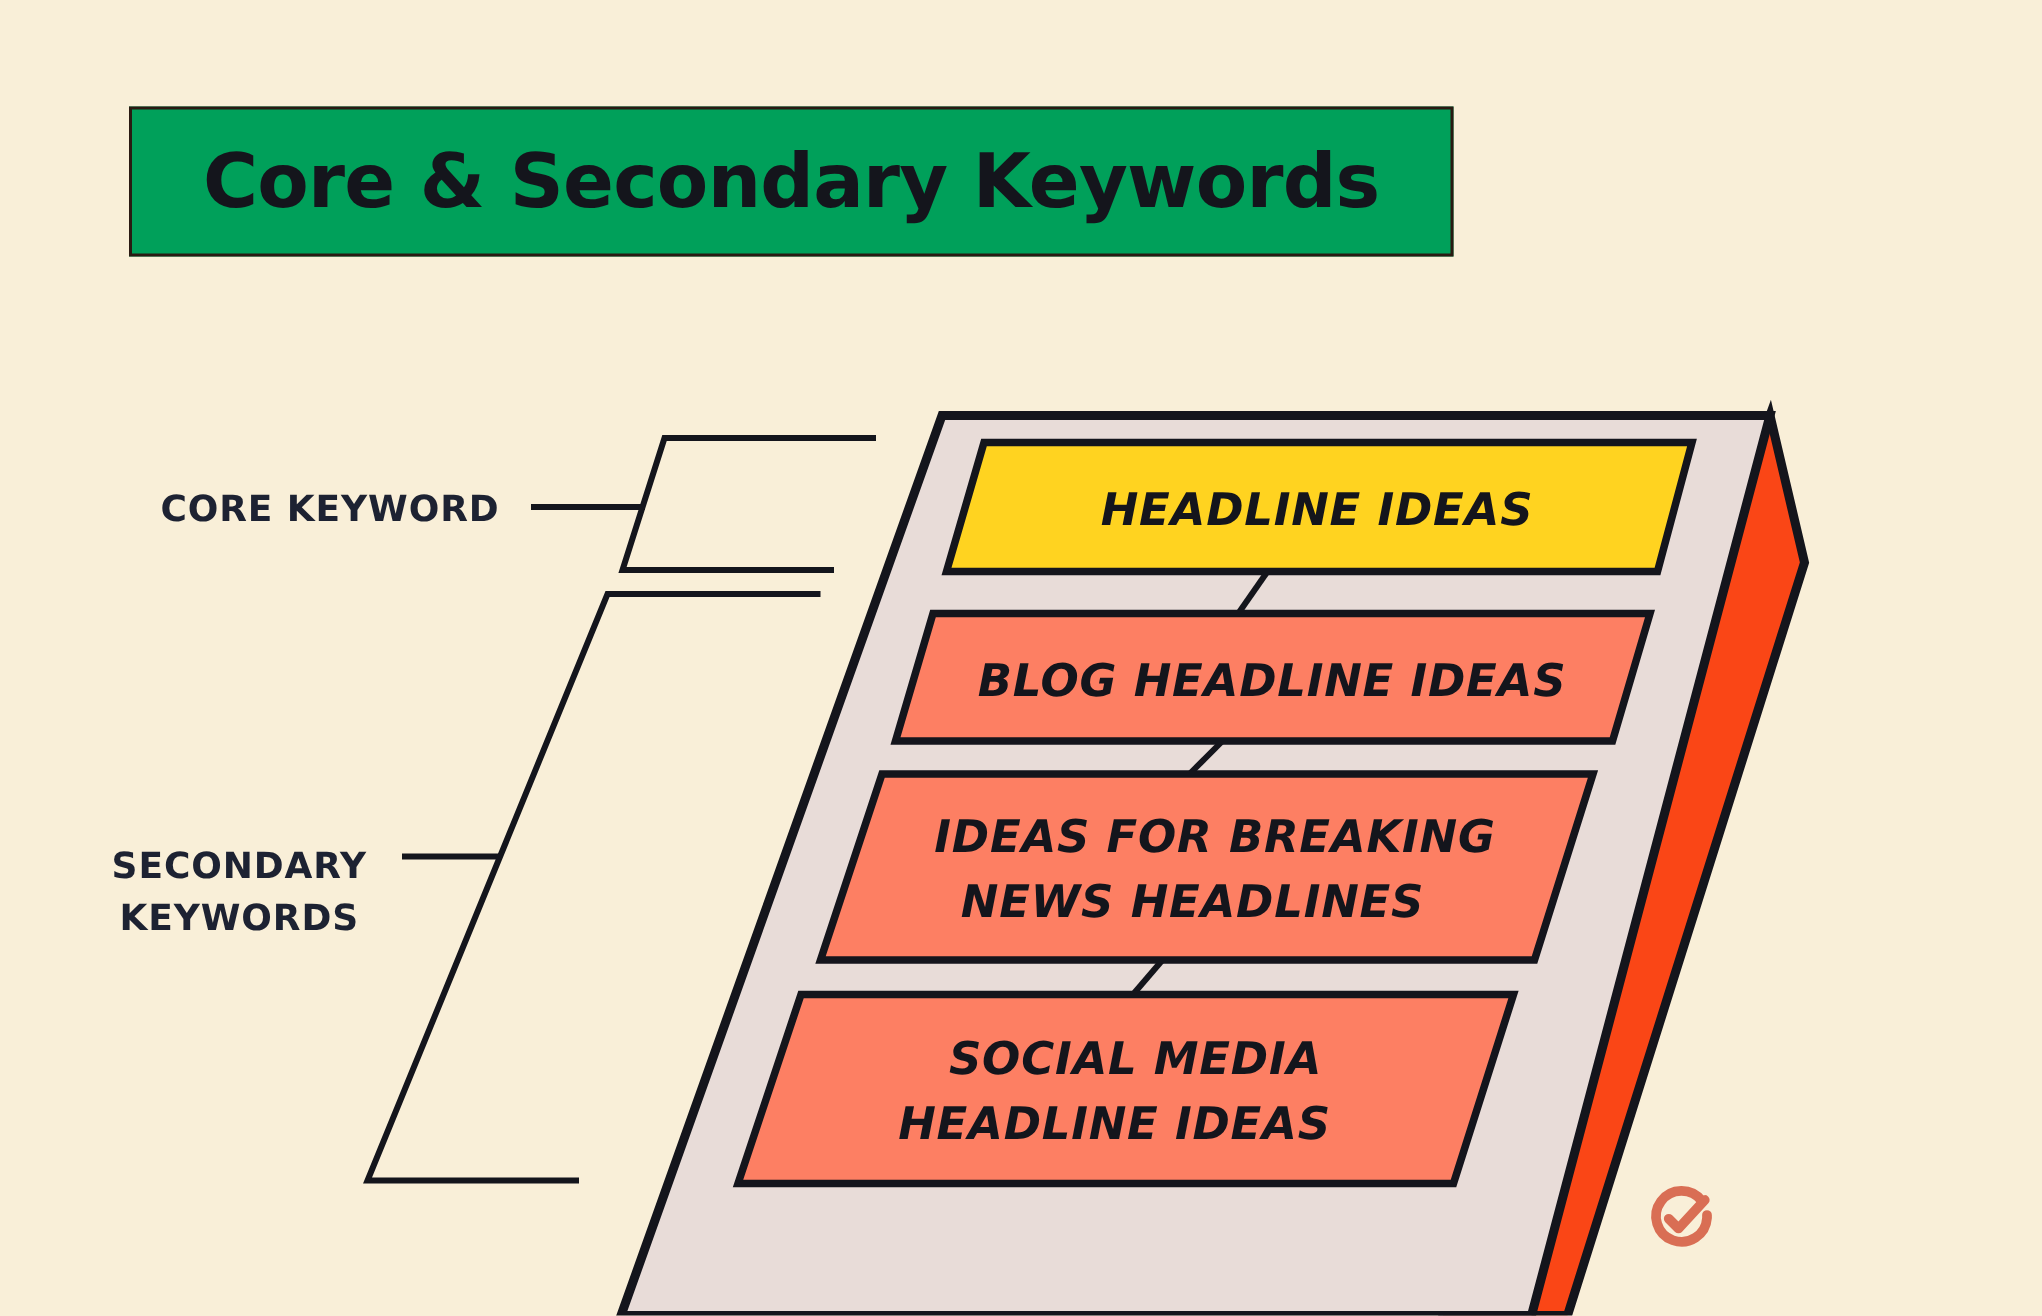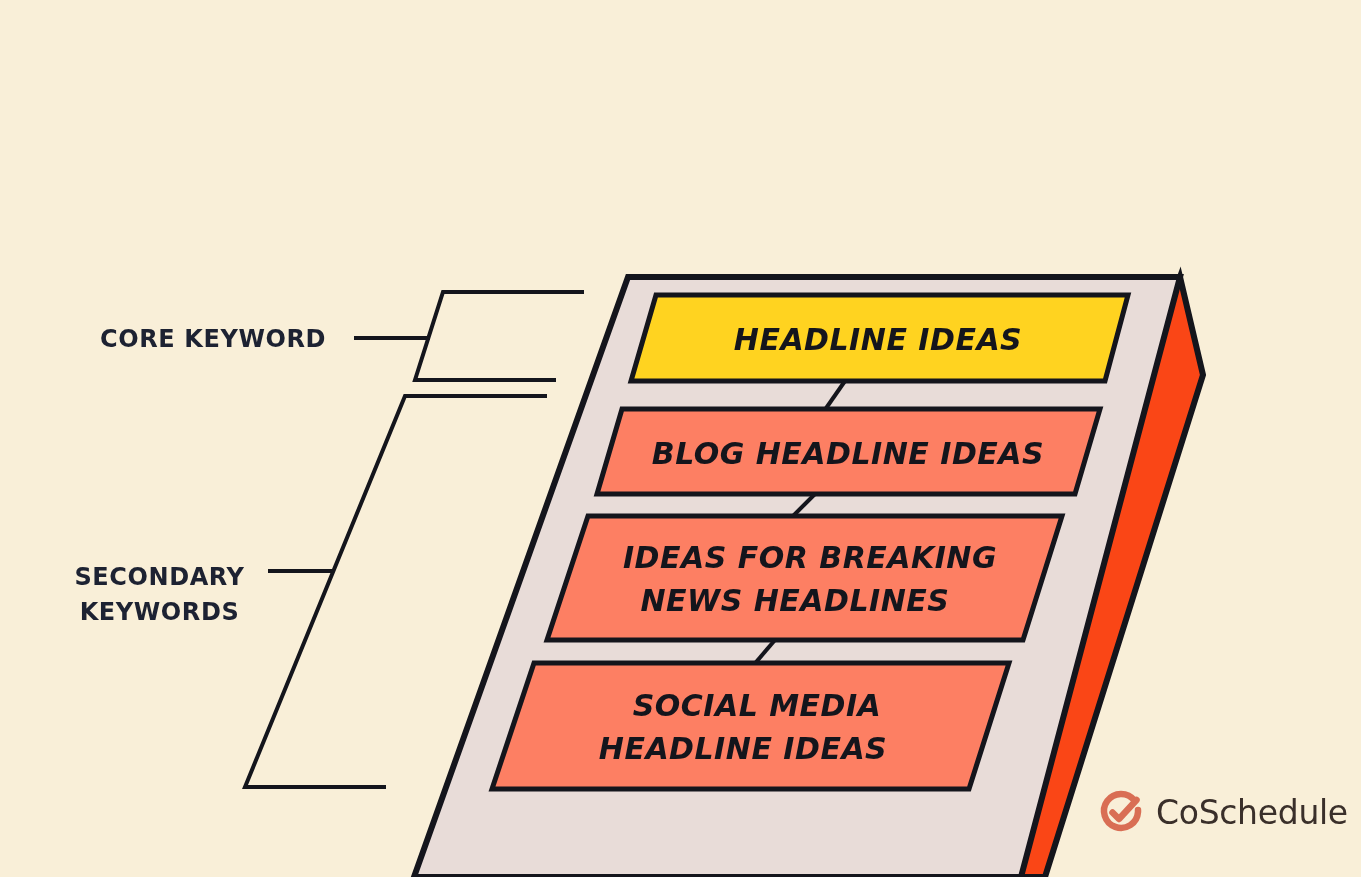--- a/index.html
+++ b/index.html
@@ -52,21 +52,21 @@
     font-weight: 700;
     color: #1d2232;
     letter-spacing: 0.6px;
     line-height: 1.45;
     text-align: center;
   }
   #label-core {
     left: 100px;
     top: 322px;
     width: 240px;
-    text-align: left;
+    text-align: center;
   }
   #label-secondary {
     left: 52px;
     top: 560px;
     width: 215px;
   }
 
   
   #diagram {
     position: absolute;
@@ -101,20 +101,23 @@
     color: #3a2f2a;
     letter-spacing: -0.3px;
     line-height: 1;
   }
 </style>
 </head>
 <body>
 
 <div id="stage">
 
+  <div id="title-banner">
+    <div id="title-text">Core &amp; Secondary Keywords</div>
+  </div>
 
   <div class="side-label" id="label-core">CORE KEYWORD</div>
   <div class="side-label" id="label-secondary">
     <div>SECONDARY</div>
     <div>KEYWORDS</div>
   </div>
 
   <svg id="diagram" viewBox="0 0 1361 877">
 
     <polygon points="1180,277 1203,375 1045,877 962,877" fill="#FA4616" stroke="#14151C" stroke-width="6" stroke-linejoin="miter"></polygon>
@@ -157,16 +160,15 @@
       <line x1="268" y1="571" x2="334" y2="571" stroke="#14151C" stroke-width="4"></line>
     </g>
 
   </svg>
 
   <div id="logo">
     <svg width="46" height="46" viewBox="0 0 46 46">
       <path d="M36.5 11.5 A17 17 0 1 0 40 23 L40 21" fill="none" stroke="#D96E54" stroke-width="6.5" stroke-linecap="round"></path>
       <path d="M14.5 23.5 L21 30 L38.5 11" fill="none" stroke="#D96E54" stroke-width="6.5" stroke-linecap="round" stroke-linejoin="round"></path>
     </svg>
-    <span id="logo-wordmark">CoSchedule</span>
   </div>
 
 </div>
 
 </body></html>

